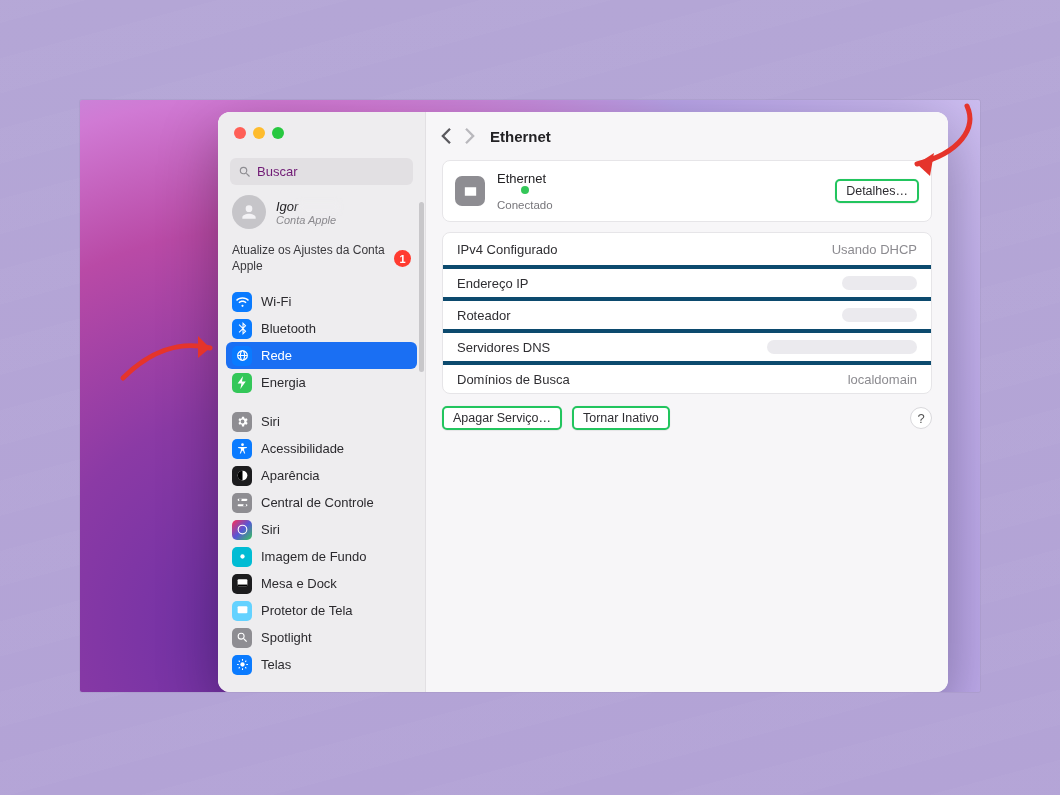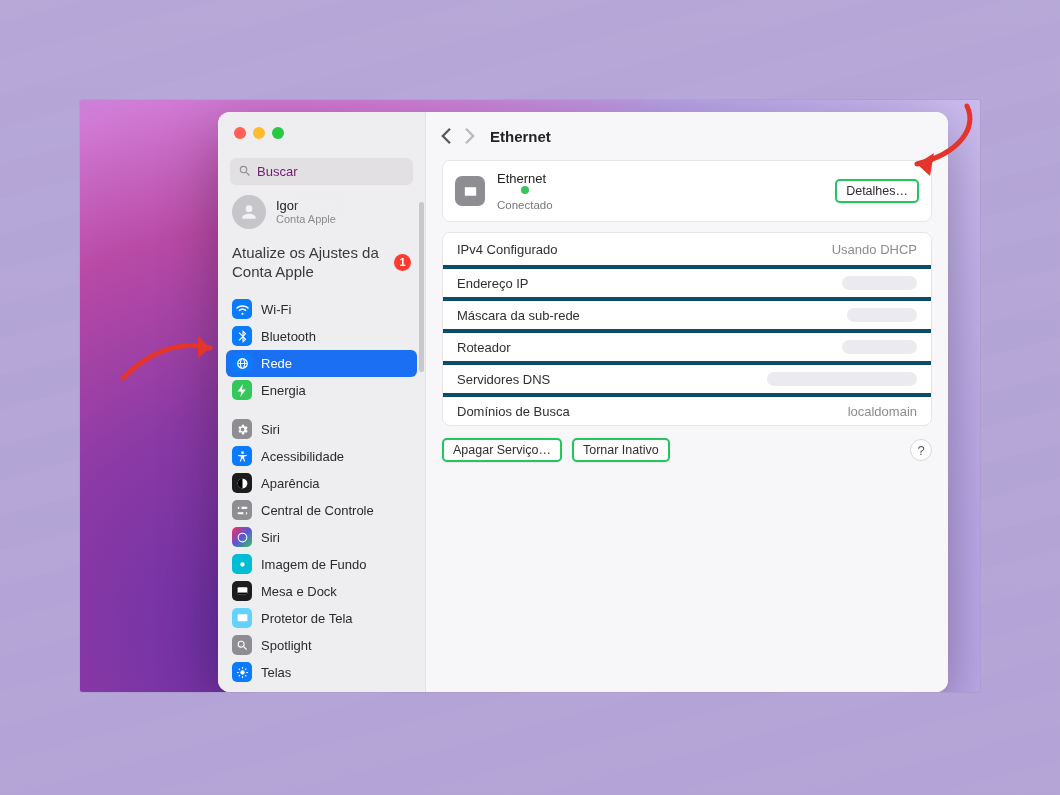--- a/index.html
+++ b/index.html
@@ -60,36 +60,37 @@
     display:flex; align-items:center;
     padding:0 8px;
     color:#701a75;
     font-size:13px;
   }
   .search svg { width:14px; height:14px; margin-right:5px; flex:none; }
   .account {
     display:flex; align-items:center;
     padding:0 12px 12px 14px;
     gap:10px;
+    font-style:italic;
   }
   .avatar {
     width:34px; height:34px;
     background:#c6c5c9;
     border-radius:50%;
     display:flex; align-items:center; justify-content:center;
   }
   .avatar svg{width:20px;height:20px;fill:#f3f2f5;}
   .account .title{ font-size:13px; color:#232225; font-weight:500;}
   .account .sub{ font-size:11px; color:#8a898d;}
   .account .name-redact{display:inline-block;width:42px;height:12px;background:#eeedef;border-radius:3px;vertical-align:middle;filter:blur(2px);}
   .alert-row{
     display:flex; align-items:center; padding:2px 14px 14px 14px;
     gap:8px;
   }
-  .alert-row .msg{font-size:15px; color:#3a393d; line-height:1.3; flex:1;}
+  .alert-row .msg{font-size:12px; color:#3a393d; line-height:1.3; flex:1;}
   .badge{
     width:17px;height:17px;border-radius:50%;
     background:#ff3b30; color:#fff; font-size:11px; font-weight:600;
     display:flex;align-items:center;justify-content:center;
   }
   .nav { padding:0 8px 8px 8px; overflow:auto;}
   .group-gap{height:12px;}
   .item {
     display:flex;align-items:center;
     height:27px;
@@ -391,25 +392,20 @@
               <div class="k">IPv4 Configurado</div>
               <div class="spacer"></div>
               <div class="v">Usando DHCP</div>
             </div>
             <div class="info-row">
               <div class="k">Endereço IP</div>
               <div class="spacer"></div>
               <div class="redact r-90"></div>
             </div>
             <div class="info-row">
-              <div class="k">Máscara da sub-rede</div>
-              <div class="spacer"></div>
-              <div class="redact r-80"></div>
-            </div>
-            <div class="info-row">
               <div class="k">Roteador</div>
               <div class="spacer"></div>
               <div class="redact r-90"></div>
             </div>
             <div class="info-row">
               <div class="k">Servidores DNS</div>
               <div class="spacer"></div>
               <div class="redact r-200"></div>
             </div>
             <div class="info-row">

